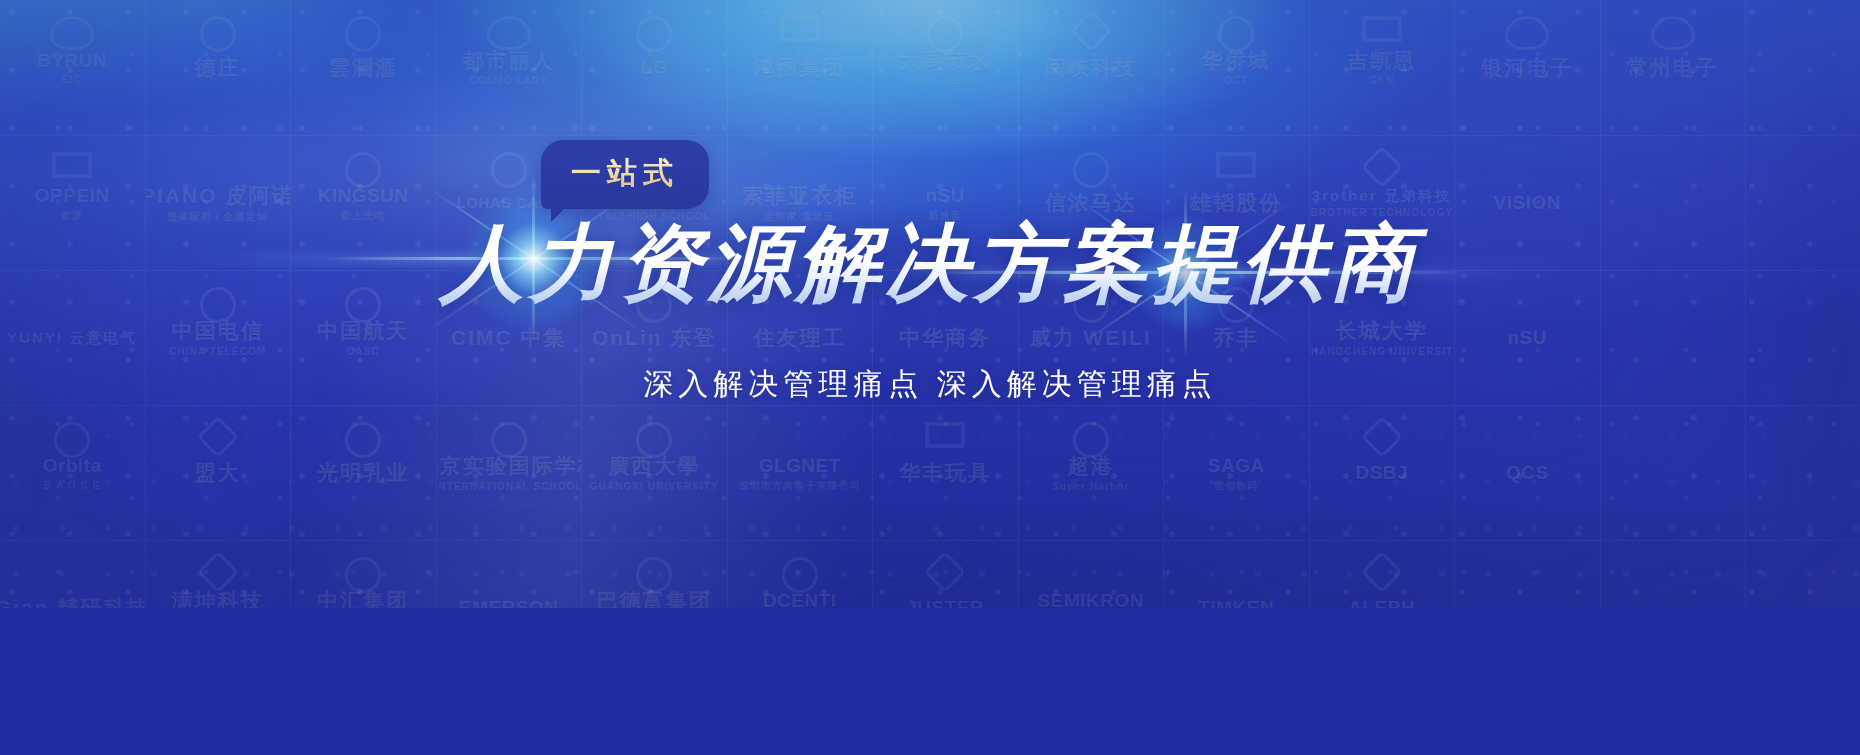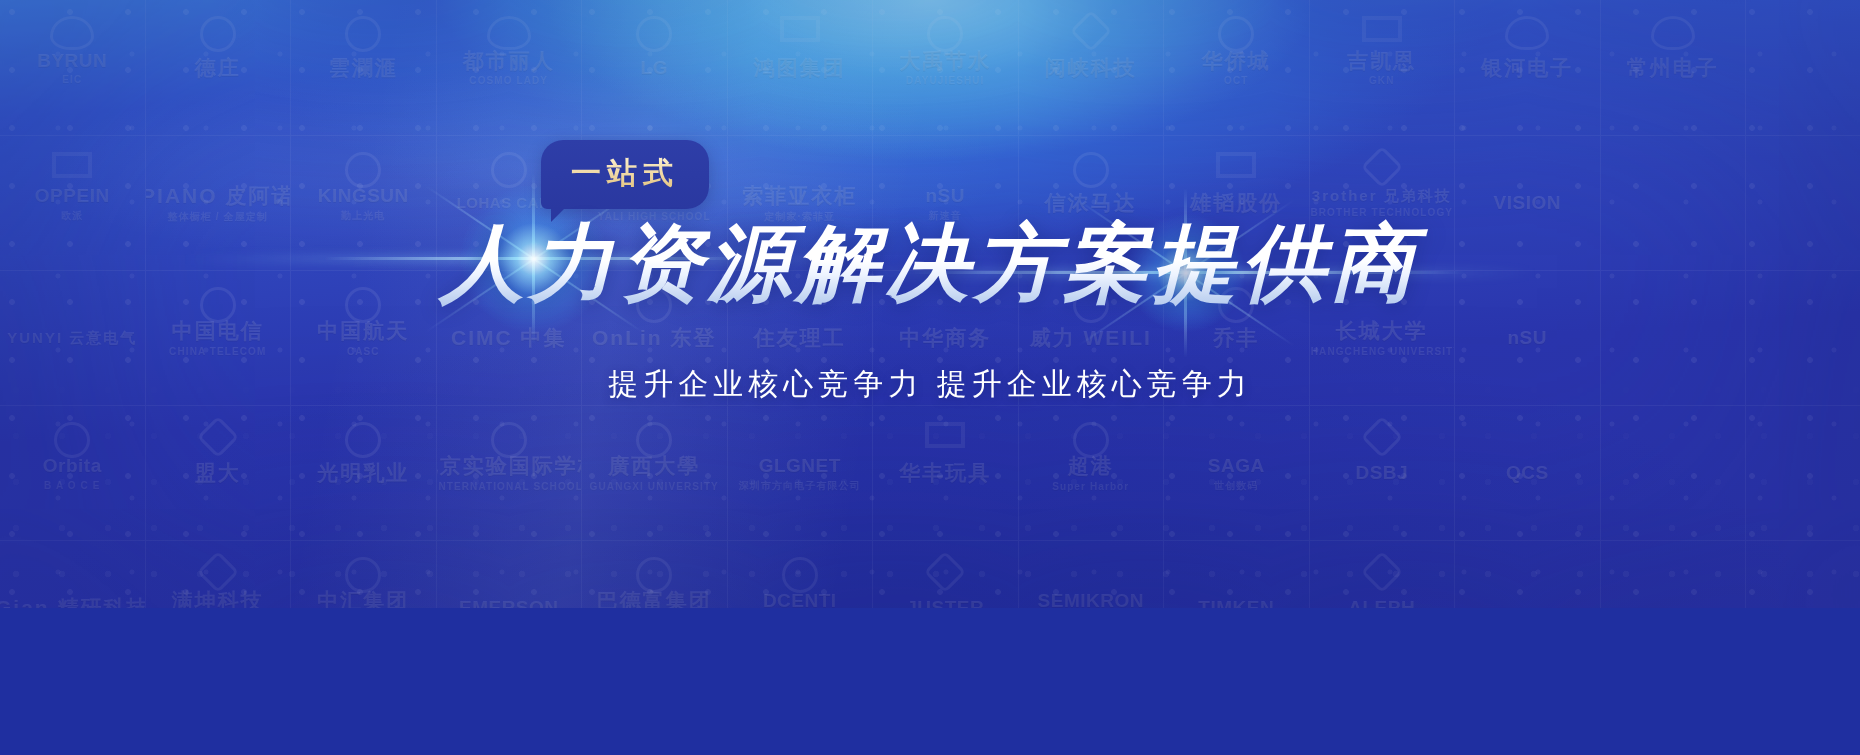--- a/index.html
+++ b/index.html
@@ -640,16 +640,16 @@
 
     <div class="badge-wrap">
       <div class="badge">
         <span class="badge-text">一站式</span>
         <span class="badge-tail"></span>
       </div>
     </div>
 
     <h1 class="title">人力资源解决方案提供商</h1>
 
-    <p class="subtitle">提升企业核心竞争力  提升企业核心竞争力</p>
+    <p class="subtitle">深入解决管理痛点  深入解决管理痛点</p>
   </div>
 
 </div>
 
 </body></html>

